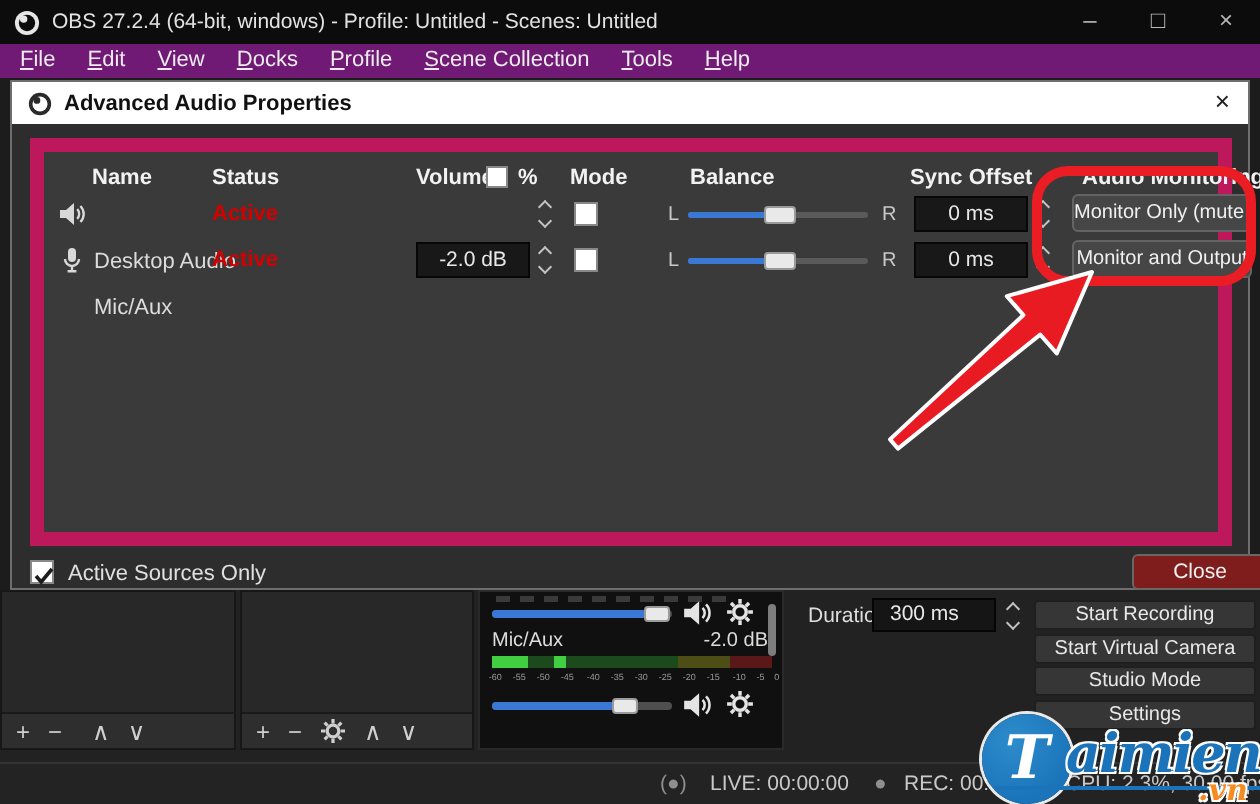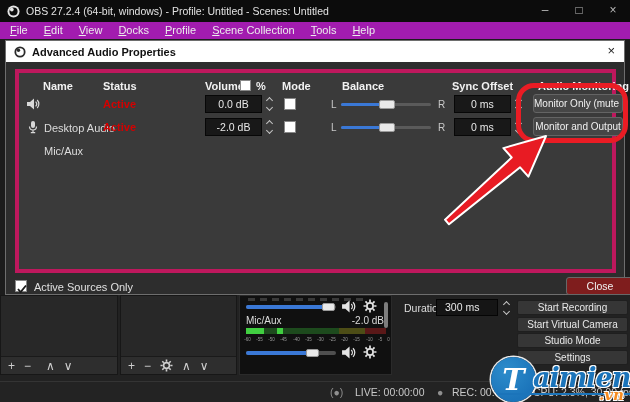--- a/index.html
+++ b/index.html
@@ -9,30 +9,30 @@
     background:#1c1c1c; font-family:"Liberation Sans", sans-serif; color:#ddd;
     -webkit-font-smoothing:antialiased;
   }
   
   .titlebar { position:absolute; left:0; top:0; width:630px; height:22px; background:#0c0c0c; display:flex; align-items:center; }
   .titlebar .obs-logo { margin:0 6px 0 7px; }
   .titlebar .wtitle { font-size:10.5px; color:#e2e2e2; }
   .wbuttons { position:absolute; right:0; top:0; height:22px; display:flex; }
   .wbtn { width:34px; height:22px; text-align:center; line-height:20px; font-size:12px; color:#b8b8b8; }
   
-  .menubar { position:absolute; left:0; top:22px; width:630px; height:17px; background:#a21caf; display:flex; align-items:center; padding-left:2px; }
+  .menubar { position:absolute; left:0; top:22px; width:630px; height:17px; background:#701a75; display:flex; align-items:center; padding-left:2px; }
   .menu-item { display:inline-block; padding:0 8px; font-size:11px; color:#ececec; line-height:17px; }
   .menu-item::first-letter { text-decoration:underline; }
   
   .dialog { position:absolute; left:5px; top:40px; width:620px; height:255px; background:#2d2d2d; border:1px solid #6e6e6e; z-index:10; }
   .dlg-titlebar { position:absolute; left:0; top:0; right:0; height:21px; background:#ffffff; display:flex; align-items:center; }
   .dlg-titlebar .obs-logo { margin:0 6px 0 8px; }
   .dlg-title { font-size:11px; color:#111; font-weight:bold; }
   .dlg-close { position:absolute; right:9px; top:0; height:21px; line-height:20px; font-size:13px; color:#222; }
-  .dlg-panel { position:absolute; left:9px; top:28px; width:601px; height:204px; background:#3a3a3a; border:4px solid #be185d; }
+  .dlg-panel { position:absolute; left:9px; top:28px; width:601px; height:204px; background:#3a3a3a; border:7px solid #be185d; }
   .hdr { position:absolute; top:7px; font-size:11px; font-weight:bold; color:#f2f2f2; white-space:nowrap; }
   .vol-check { position:absolute; left:221px; top:7px; width:11px; height:11px; background:#fff; border:1px solid #888; }
   .arow { position:absolute; left:0; width:100%; height:22px; }
   .row-icon { position:absolute; left:7px; top:3px; }
   .cell-name { position:absolute; left:25px; top:4px; font-size:11px; color:#dcdcdc; white-space:nowrap;margin-top:24px; }
   .cell-status { position:absolute; left:84px; top:4px; font-size:11px; font-weight:bold; color:var(--active-red,#d40000); }
   .spinbox { position:absolute; top:1px; width:57px; height:18px; background:#181818; border:1px solid #070707; color:#e8e8e8; font-size:10.5px; text-align:center; line-height:16px; }
   .spin { position:absolute; top:1px; width:13px; height:18px; display:flex; flex-direction:column; align-items:center; justify-content:center; }
   .chev { width:5px; height:5px; border-right:1.5px solid #c4c4c4; border-bottom:1.5px solid #c4c4c4; }
   .chev.up { transform:rotate(-135deg); margin-bottom:2px; }
@@ -268,21 +268,20 @@
       <span class="hdr" style="left:433px;">Sync Offset</span>
       <span class="hdr" style="left:519px;">Audio Monitoring</span>
 
       <div class="arow" style="top:21px;">
         <svg class="row-icon" width="14" height="14" viewBox="0 0 14 14">
             <path d="M1 5h3l4-3.5v11L4 9H1z" fill="#d8d8d8"></path>
             <path d="M9.6 4.6a3.4 3.4 0 010 4.8M11.2 3a5.7 5.7 0 010 8" stroke="#d8d8d8" fill="none" stroke-width="1.2"></path>
           </svg>
         <span class="cell-name">Desktop Audio</span>
         <span class="cell-status">Active</span>
-        <div class="spinbox" style="left:186px;">0.0 dB</div>
         <div class="spin" style="left:244px;">
             <div class="chev up"></div>
             <div class="chev down"></div>
           </div>
         <div class="mono-check"></div>
         <span class="bal-l">L</span>
         <div class="bal-track">
             <div class="bal-fill"></div>
             <div class="bal-handle"></div>
           </div>

